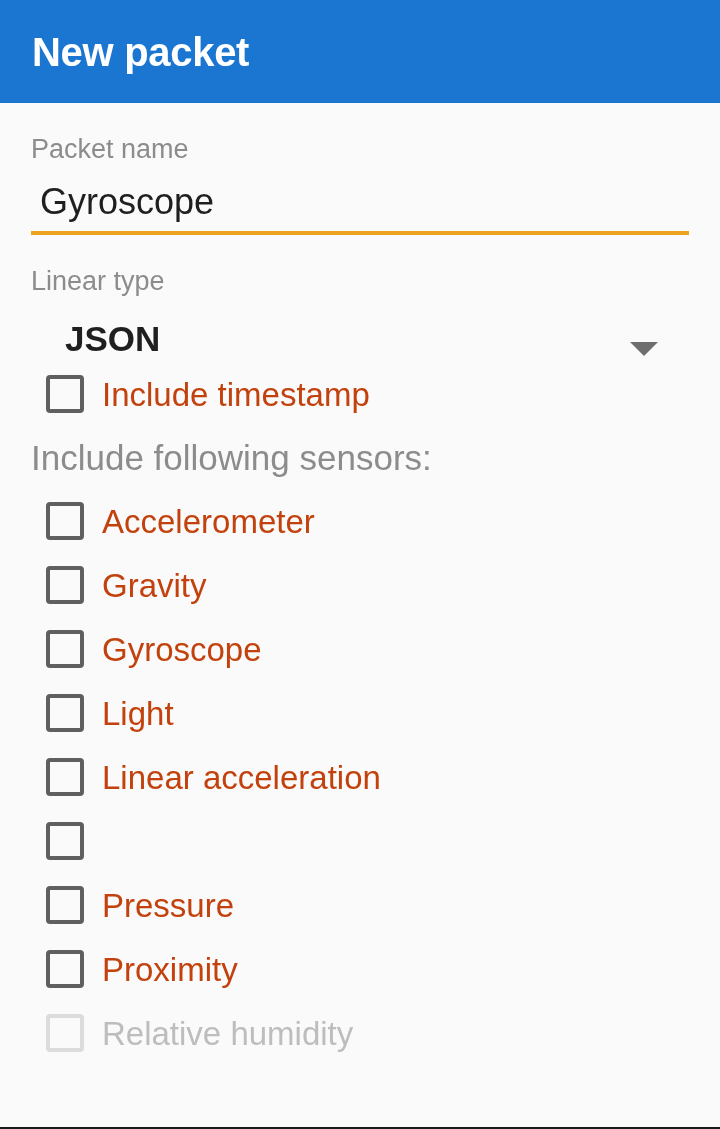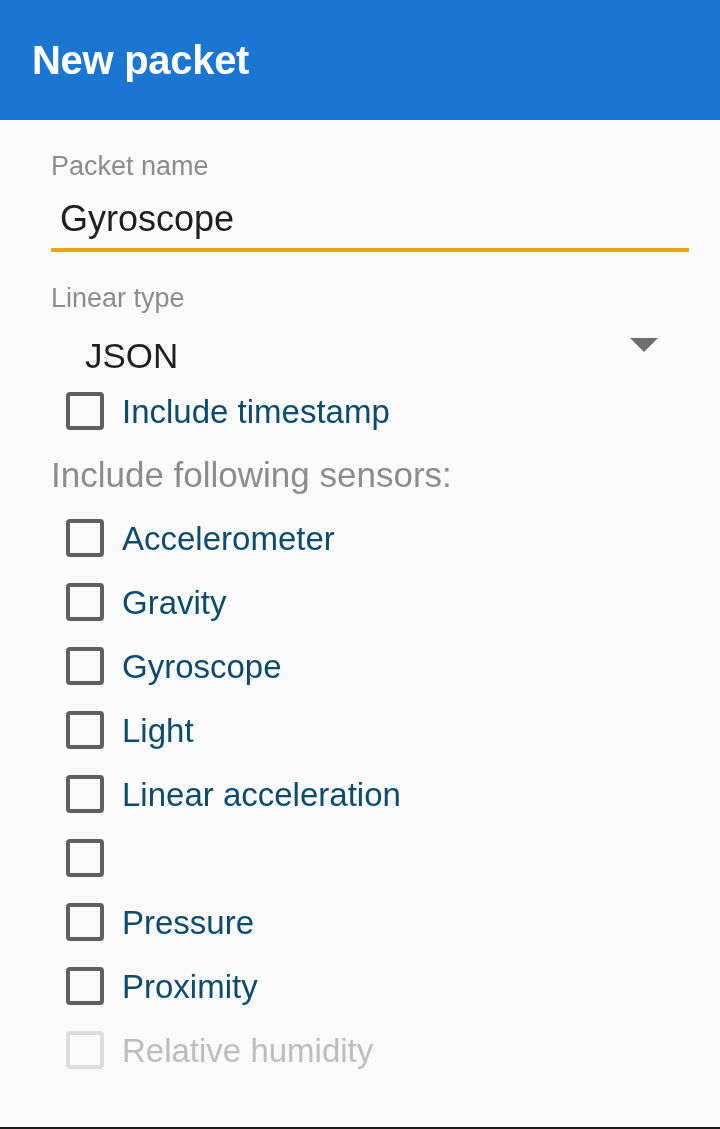--- a/index.html
+++ b/index.html
@@ -12,40 +12,39 @@
     background: #fafafa;
     font-family: "Liberation Sans", sans-serif;
     overflow: hidden;
     position: relative;
     box-sizing: border-box;
     border-bottom: 2px solid #1a1a1a;
   }
 
   
   .appbar {
-    height: 120px;
+    height: 103px;
     background: #1b76d2;
     display: flex;
     align-items: center;
     padding: 0 32px;
     box-sizing: border-box;
   }
   .appbar-title {
     color: #ffffff;
     font-size: 40px;
     font-weight: bold;
     letter-spacing: -0.3px;
     line-height: 1;
   }
 
   
   .content {
     padding: 0 31px;
     box-sizing: border-box;
-    margin-left: 20px;
   }
 
   .field-label {
     color: #8c8c8c;
     font-size: 27px;
     line-height: 1;
     padding-top: 33px;
   }
 
   
@@ -58,25 +57,26 @@
   .text-field-value {
     font-size: 36px;
     color: #1f1f1f;
     line-height: 1;
   }
 
   
   .spinner {
     margin-top: 26px;
     display: flex;
-    align-items: flex-start;
+    align-items: flex-end;
     justify-content: space-between;
     padding-left: 34px;
     padding-right: 31px;
     padding-bottom: 6px;
+    font-weight: bold;
   }
   .spinner-value {
     font-size: 35px;
     color: #1f1f1f;
     line-height: 1;
   }
   .spinner-arrow {
     width: 0;
     height: 0;
     border-left: 14px solid transparent;
@@ -99,21 +99,21 @@
     background: transparent;
     box-sizing: content-box;
     flex: 0 0 auto;
   }
   .check-row.disabled .checkbox {
     border-color: #dcdcdc;
   }
   .check-label {
     margin-left: 18px;
     font-size: 33px;
-    color: #0c4a6e;
+    color: #c2410c;
     line-height: 1;
     white-space: nowrap;
   }
   .check-row.disabled .check-label {
     color: #bdbdbd;
   }
 
   .section-label {
     color: #8c8c8c;
     font-size: 35px;

